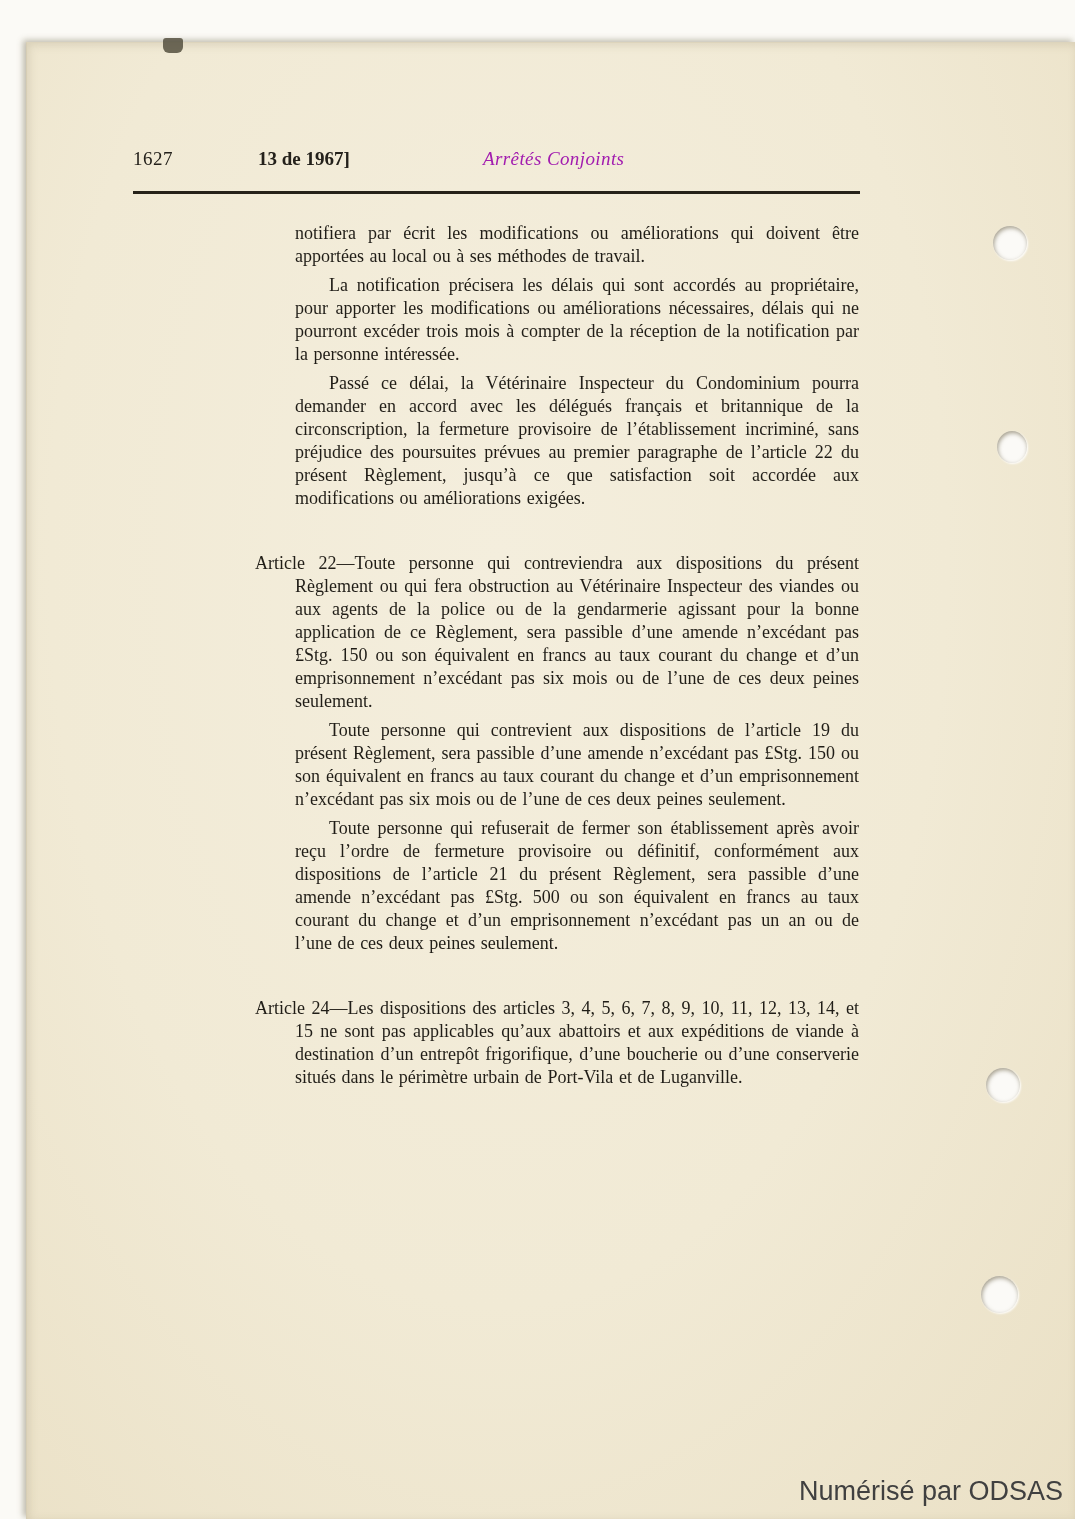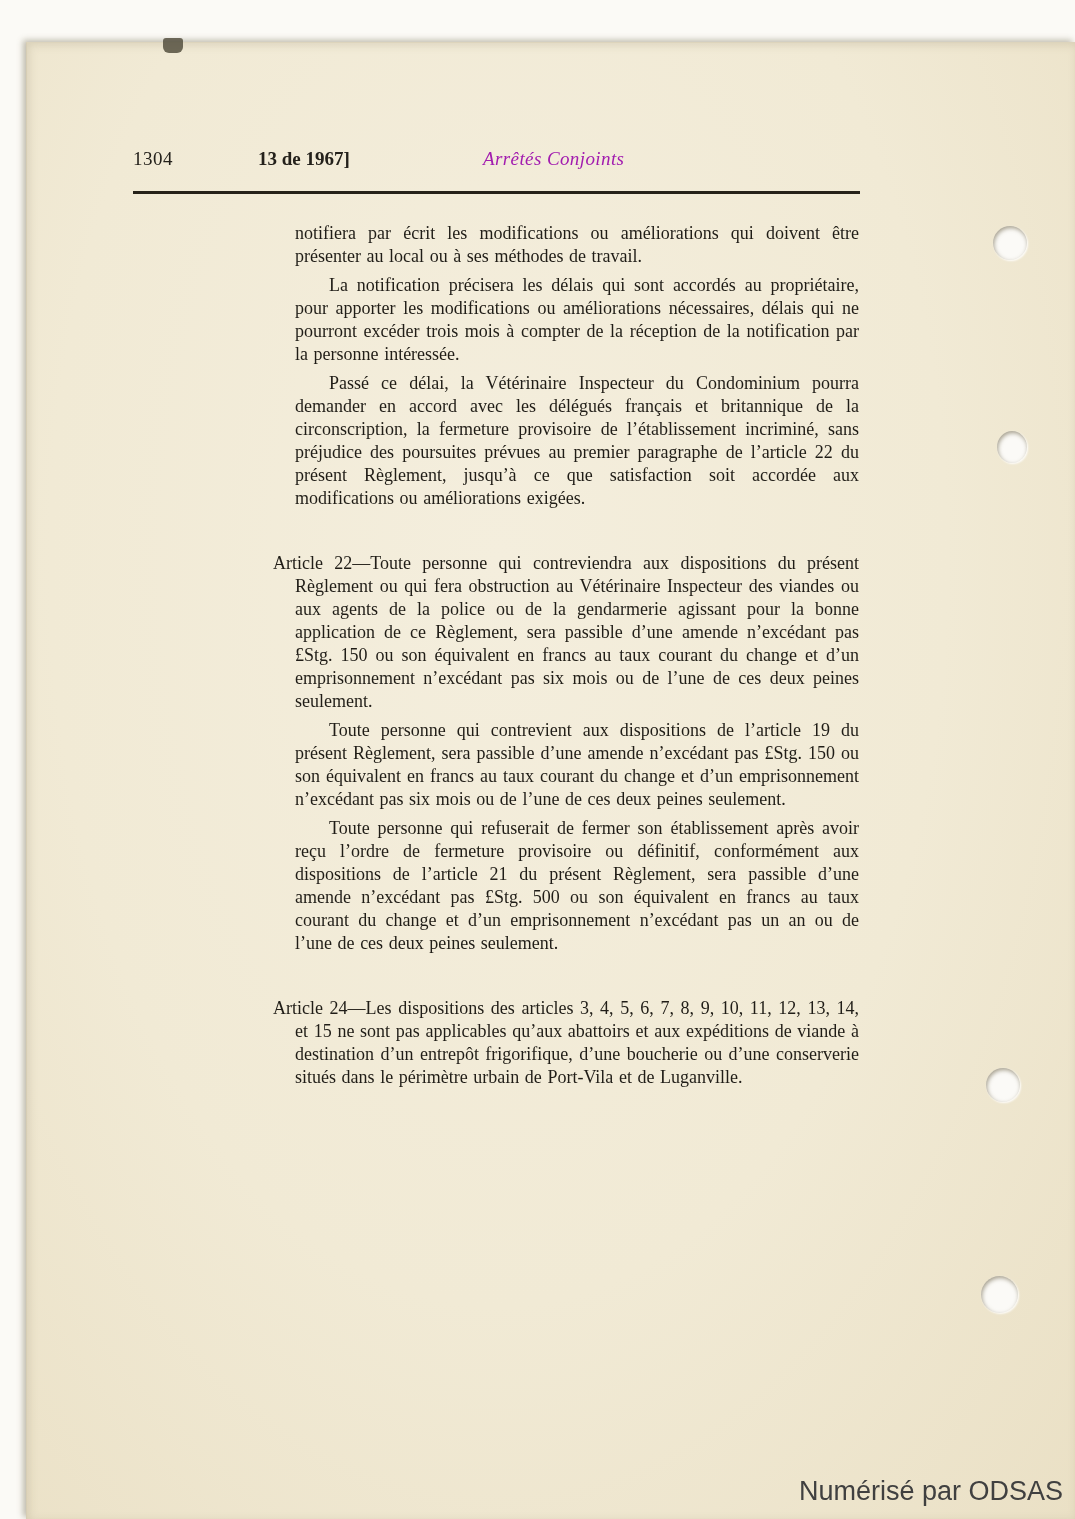--- a/index.html
+++ b/index.html
@@ -56,21 +56,21 @@
     color: #201d17;
     word-spacing: 0.06em;
   }
   .para { margin-bottom: 6px; }
   .cont { margin-left: 40px; }            
   .ind  { margin-left: 40px; text-indent: 34px; }  
   .article {
     padding-left: 40px; text-indent: -40px;  
     margin-top: 42px; margin-bottom: 6px;
   }
-  .article-label { white-space: nowrap; margin-left: 18px; }
+  .article-label { white-space: nowrap; }
   
   .hole {
     position: absolute;
     width: 34px; height: 34px; border-radius: 50%;
     background: #fbfaf7;
     box-shadow: inset 1px 2px 4px rgba(120,110,85,0.65), 1px 1px 2px rgba(255,255,255,0.9);
   }
   .hole-1 { left: 993px; top: 226px; }
   .hole-2 { left: 997px; top: 431px; width: 30px; height: 32px; }
   .hole-3 { left: 986px; top: 1068px; }
@@ -86,27 +86,27 @@
 </style>
 </head>
 <body>
 
 <div class="scan">
 
   <div class="paper"></div>
 
   <div class="top-mark"></div>
 
-  <span class="page-num">1304</span>
+  <span class="page-num">1627</span>
   <span class="edition-ref">13 de 1967]</span>
   <span class="journal-title">Arrêtés Conjoints</span>
   <div class="header-rule"></div>
 
   <div class="doc-body">
-    <p class="para cont">notifiera par écrit les modifications ou améliorations qui doivent être présenter au local ou à ses méthodes de travail.</p>
+    <p class="para cont">notifiera par écrit les modifications ou améliorations qui doivent être apportées au local ou à ses méthodes de travail.</p>
     <p class="para ind">La notification précisera les délais qui sont accordés au propriétaire, pour apporter les modifications ou améliorations nécessaires, délais qui ne pourront excéder trois mois à compter de la réception de la notification par la personne intéressée.</p>
     <p class="para ind">Passé ce délai, la Vétérinaire Inspecteur du Condominium pourra demander en accord avec les délégués français et britannique de la circonscription, la fermeture provisoire de l’établissement incriminé, sans préjudice des poursuites prévues au premier paragraphe de l’article 22 du présent Règlement, jusqu’à ce que satisfaction soit accordée aux modifications ou améliorations exigées.</p>
 
     <p class="para article"><span class="article-label">Article 22—</span><span>Toute personne qui contreviendra aux dispositions du présent Règlement ou qui fera obstruction au Vétérinaire Inspecteur des viandes ou aux agents de la police ou de la gendarmerie agissant pour la bonne application de ce Règlement, sera passible d’une amende n’excédant pas £Stg. 150 ou son équivalent en francs au taux courant du change et d’un emprisonnement n’excédant pas six mois ou de l’une de ces deux peines seulement.</span></p>
 
     <p class="para ind">Toute personne qui contrevient aux dispositions de l’article 19 du présent Règlement, sera passible d’une amende n’excédant pas £Stg. 150 ou son équivalent en francs au taux courant du change et d’un emprisonnement n’excédant pas six mois ou de l’une de ces deux peines seulement.</p>
     <p class="para ind">Toute personne qui refuserait de fermer son établissement après avoir reçu l’ordre de fermeture provisoire ou définitif, conformément aux dispositions de l’article 21 du présent Règlement, sera passible d’une amende n’excédant pas £Stg. 500 ou son équivalent en francs au taux courant du change et d’un emprisonnement n’excédant pas un an ou de l’une de ces deux peines seulement.</p>
 
 
     <p class="para article"><span class="article-label">Article 24—</span><span>Les dispositions des articles 3, 4, 5, 6, 7, 8, 9, 10, 11, 12, 13, 14, et 15 ne sont pas applicables qu’aux abattoirs et aux expéditions de viande à destination d’un entrepôt frigorifique, d’une boucherie ou d’une conserverie situés dans le périmètre urbain de Port-Vila et de Luganville.</span></p>

